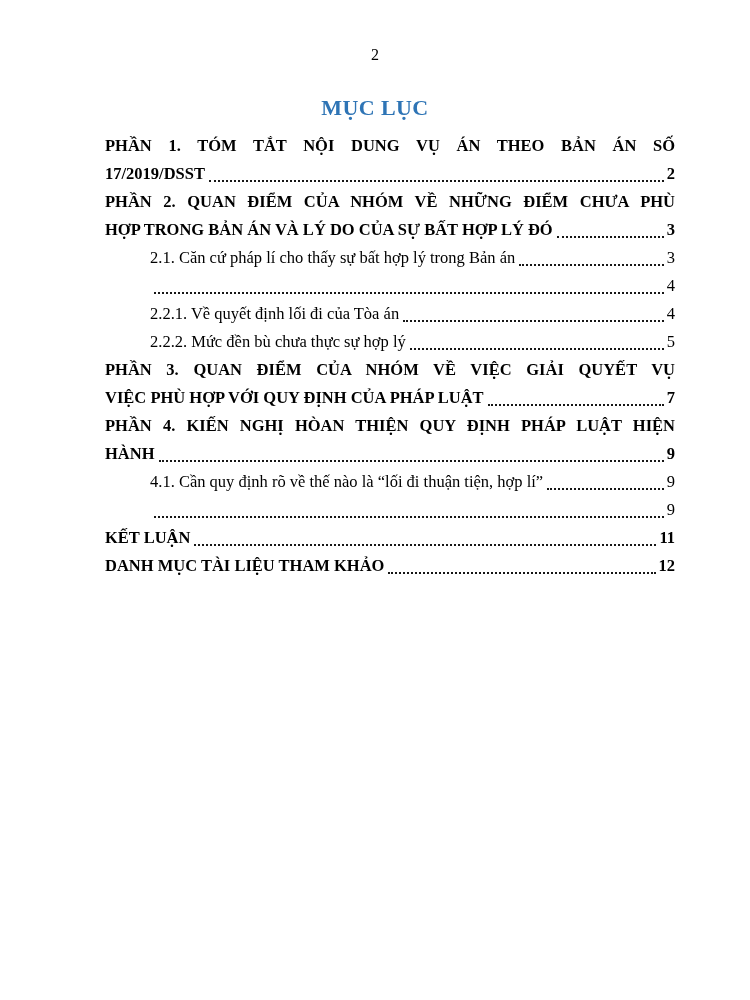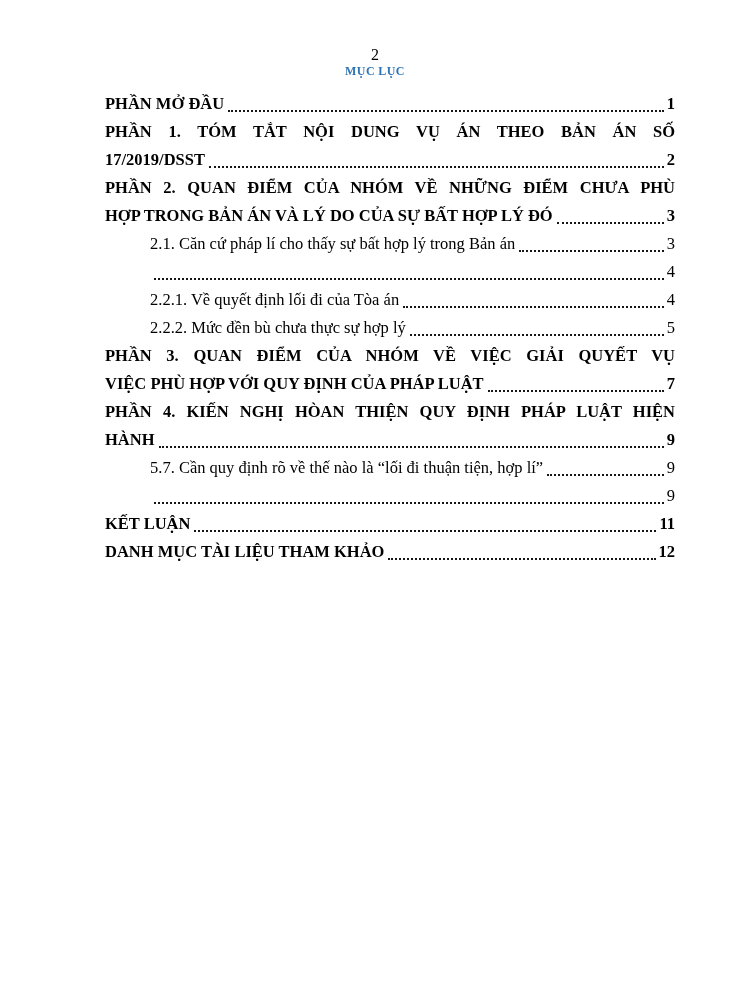--- a/index.html
+++ b/index.html
@@ -16,21 +16,22 @@
     padding: 46px 75px 0 105px;
   }
   .page-number {
     text-align: center;
     font-size: 16px;
     margin-right: 30px; 
   }
   .toc-title {
     text-align: center;
     font-weight: bold;
-    font-size: 12px;
+    font-size: 22px;
+    margin-top: 31px;
     margin-right: 30px;
     letter-spacing: 0.4px;
   }
   .toc-list {
     margin-top: 11px;
     font-size: 16.5px;
     line-height: 28px;
   }
   .toc-entry.bold { font-weight: bold; }
   .toc-entry.indent { padding-left: 45px; }
@@ -51,27 +52,20 @@
   .toc-entry.bold .leader { border-bottom-width: 2.5px; }
   .toc-page { white-space: nowrap; }
 </style>
 </head>
 <body>
 
 <div class="page">
   <div class="page-number">2</div>
   <div class="toc-title" style="color: rgb(46, 116, 181);">MỤC LỤC</div>
   <div class="toc-list">
-      <div class="toc-entry bold">
-        <div class="toc-line last">
-          <span class="toc-text">PHẦN MỞ ĐẦU</span>
-          <span class="leader"></span>
-          <span class="toc-page">1</span>
-        </div>
-      </div>
       <div class="toc-entry bold">
         <div class="toc-line justify">PHẦN 1. TÓM TẮT NỘI DUNG VỤ ÁN THEO BẢN ÁN SỐ</div>
         <div class="toc-line last">
           <span class="toc-text">17/2019/DSST</span>
           <span class="leader"></span>
           <span class="toc-page">2</span>
         </div>
       </div>
       <div class="toc-entry bold">
         <div class="toc-line justify">PHẦN 2. QUAN ĐIỂM CỦA NHÓM VỀ NHỮNG ĐIỂM CHƯA PHÙ</div>
@@ -119,21 +113,21 @@
       <div class="toc-entry bold">
         <div class="toc-line justify">PHẦN 4.  KIẾN NGHỊ HÒAN THIỆN QUY ĐỊNH PHÁP LUẬT HIỆN</div>
         <div class="toc-line last">
           <span class="toc-text">HÀNH</span>
           <span class="leader"></span>
           <span class="toc-page">9</span>
         </div>
       </div>
       <div class="toc-entry indent">
         <div class="toc-line last">
-          <span class="toc-text">5.7. Cần quy định rõ về thế nào là “lối đi thuận tiện, hợp lí”</span>
+          <span class="toc-text">4.1. Cần quy định rõ về thế nào là “lối đi thuận tiện, hợp lí”</span>
           <span class="leader"></span>
           <span class="toc-page">9</span>
         </div>
       </div>
       <div class="toc-entry indent">
         <div class="toc-line last">
           <span class="leader"></span>
           <span class="toc-page">9</span>
         </div>
       </div>

